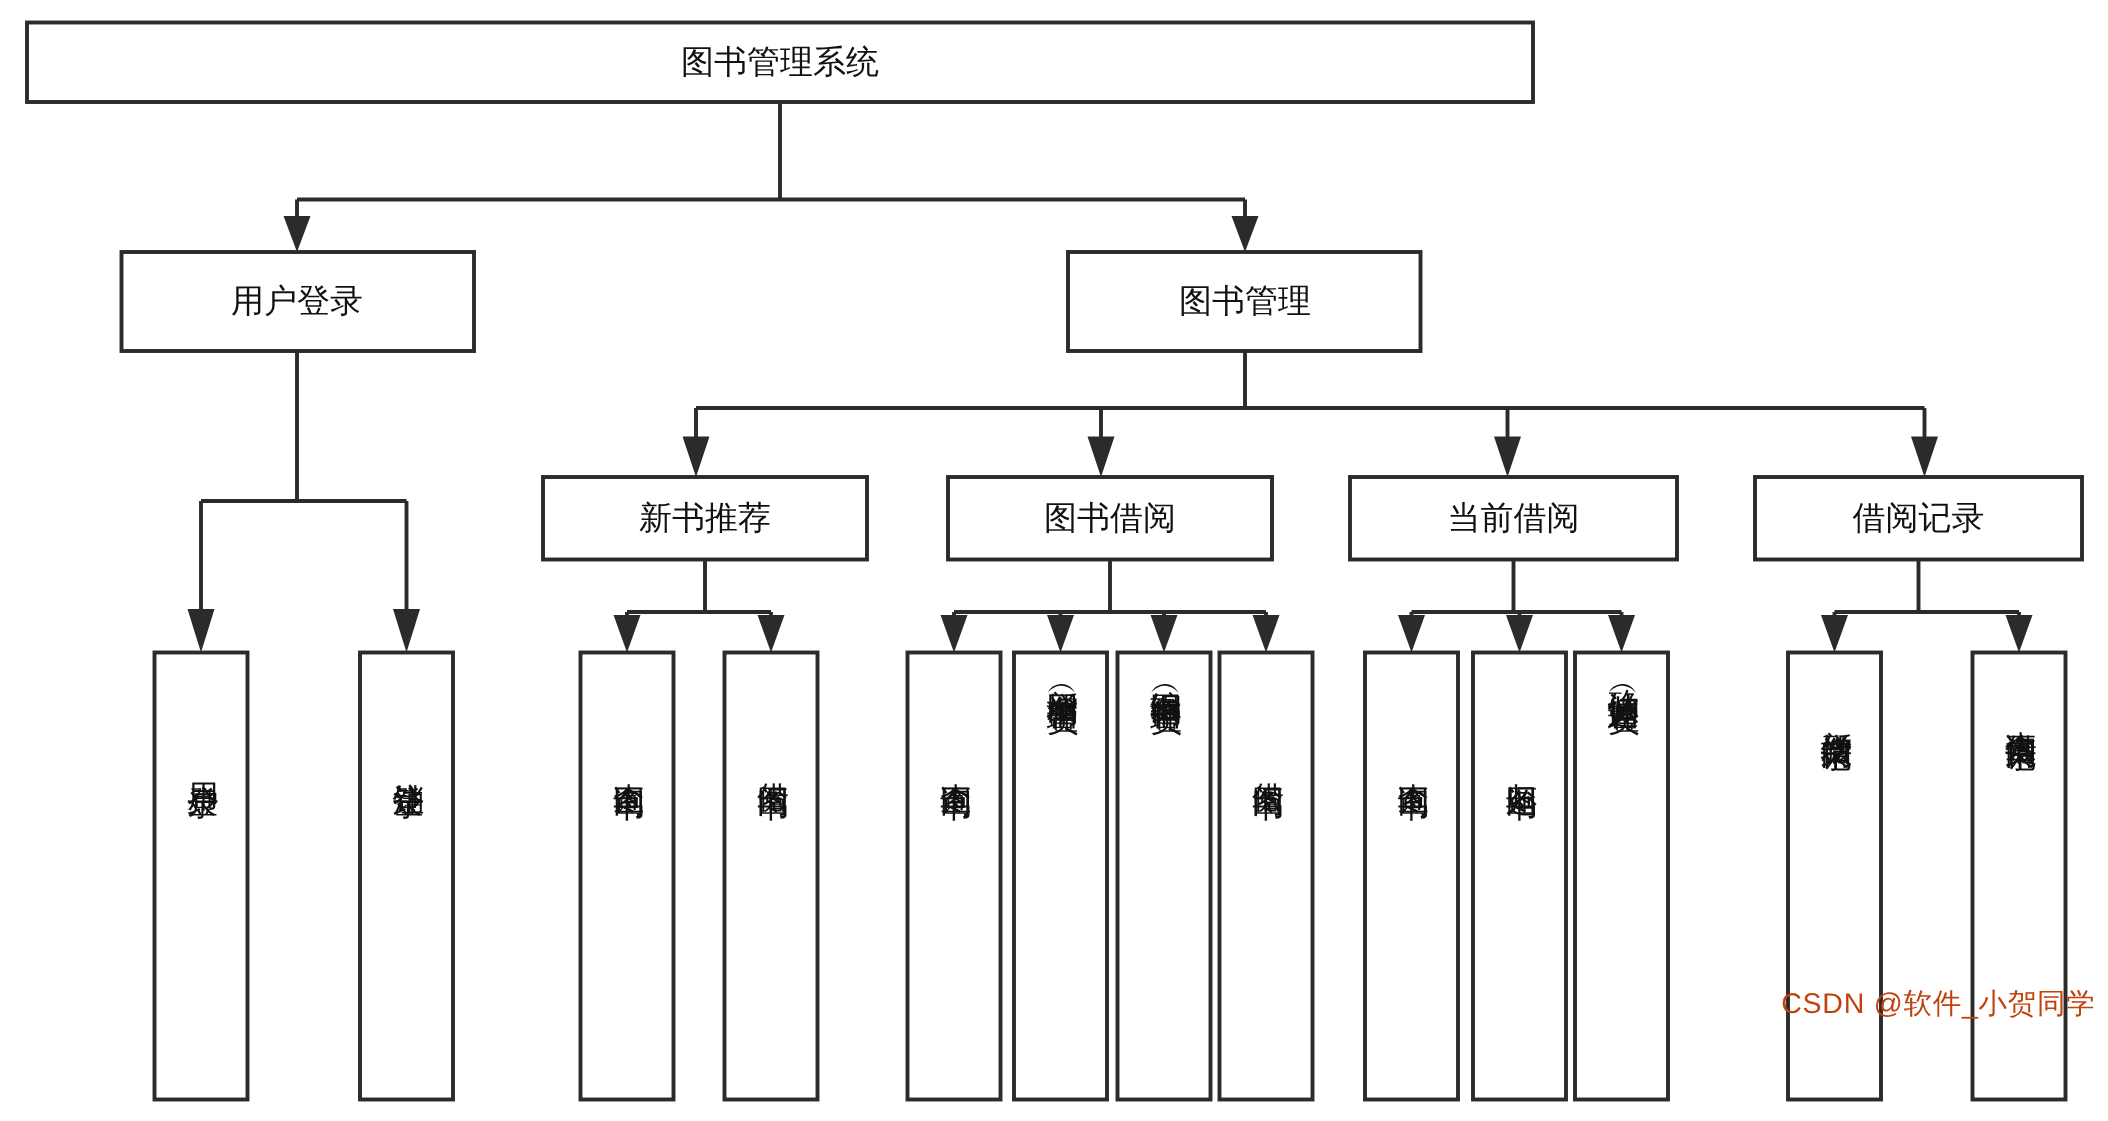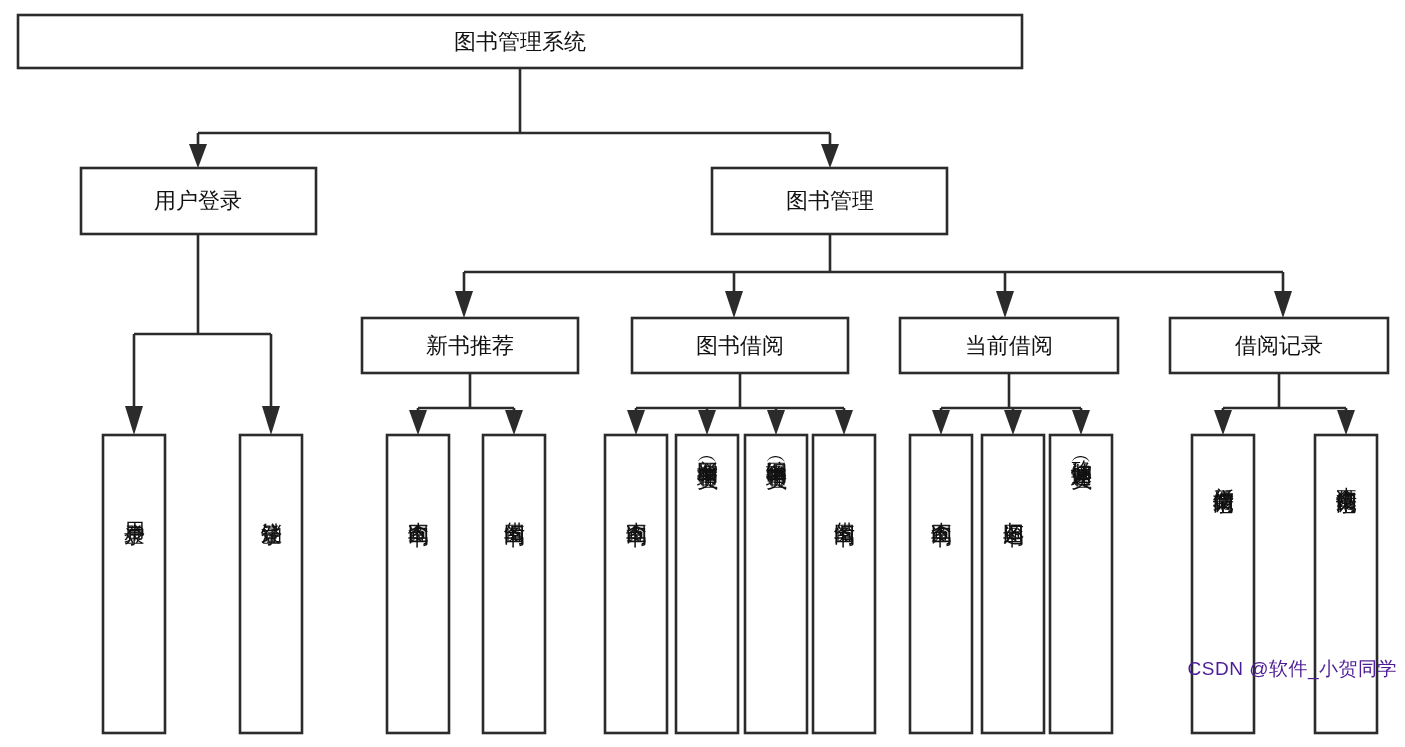--- a/index.html
+++ b/index.html
@@ -63,21 +63,21 @@
     justify-content: flex-start;
     white-space: nowrap;
     pointer-events: none;
   }
   .watermark {
     position: absolute;
     right: 8px;
     bottom: 6px;
     font-family: "Liberation Sans", "DejaVu Sans", sans-serif;
     font-size: 19px;
-    color: #4c1d95;
+    color: #c2410c;
     letter-spacing: 0.5px;
     user-select: none;
   }
 </style>
 </head>
 <body>
 
 <div id="diagram-root">
 
   <svg id="flow" viewBox="0 0 1405 747">

